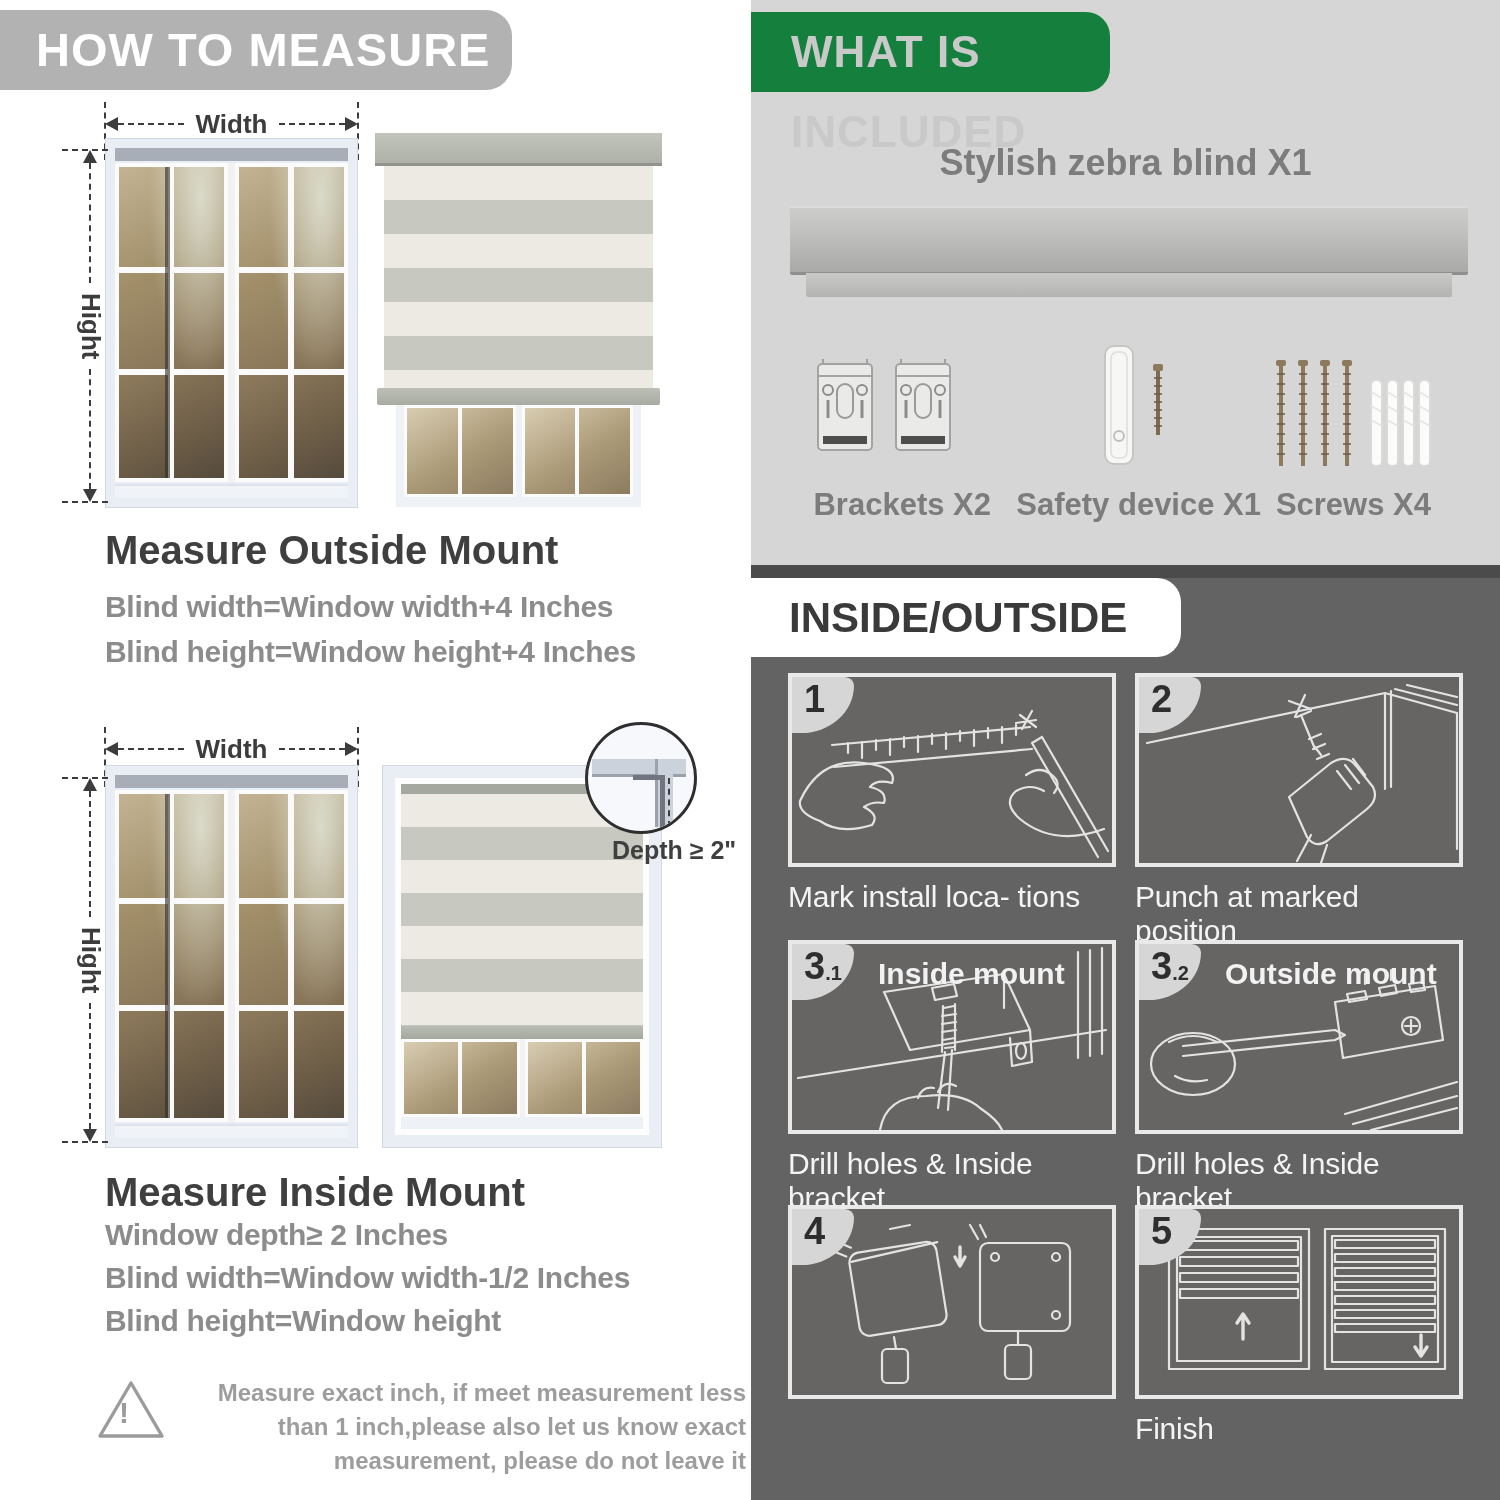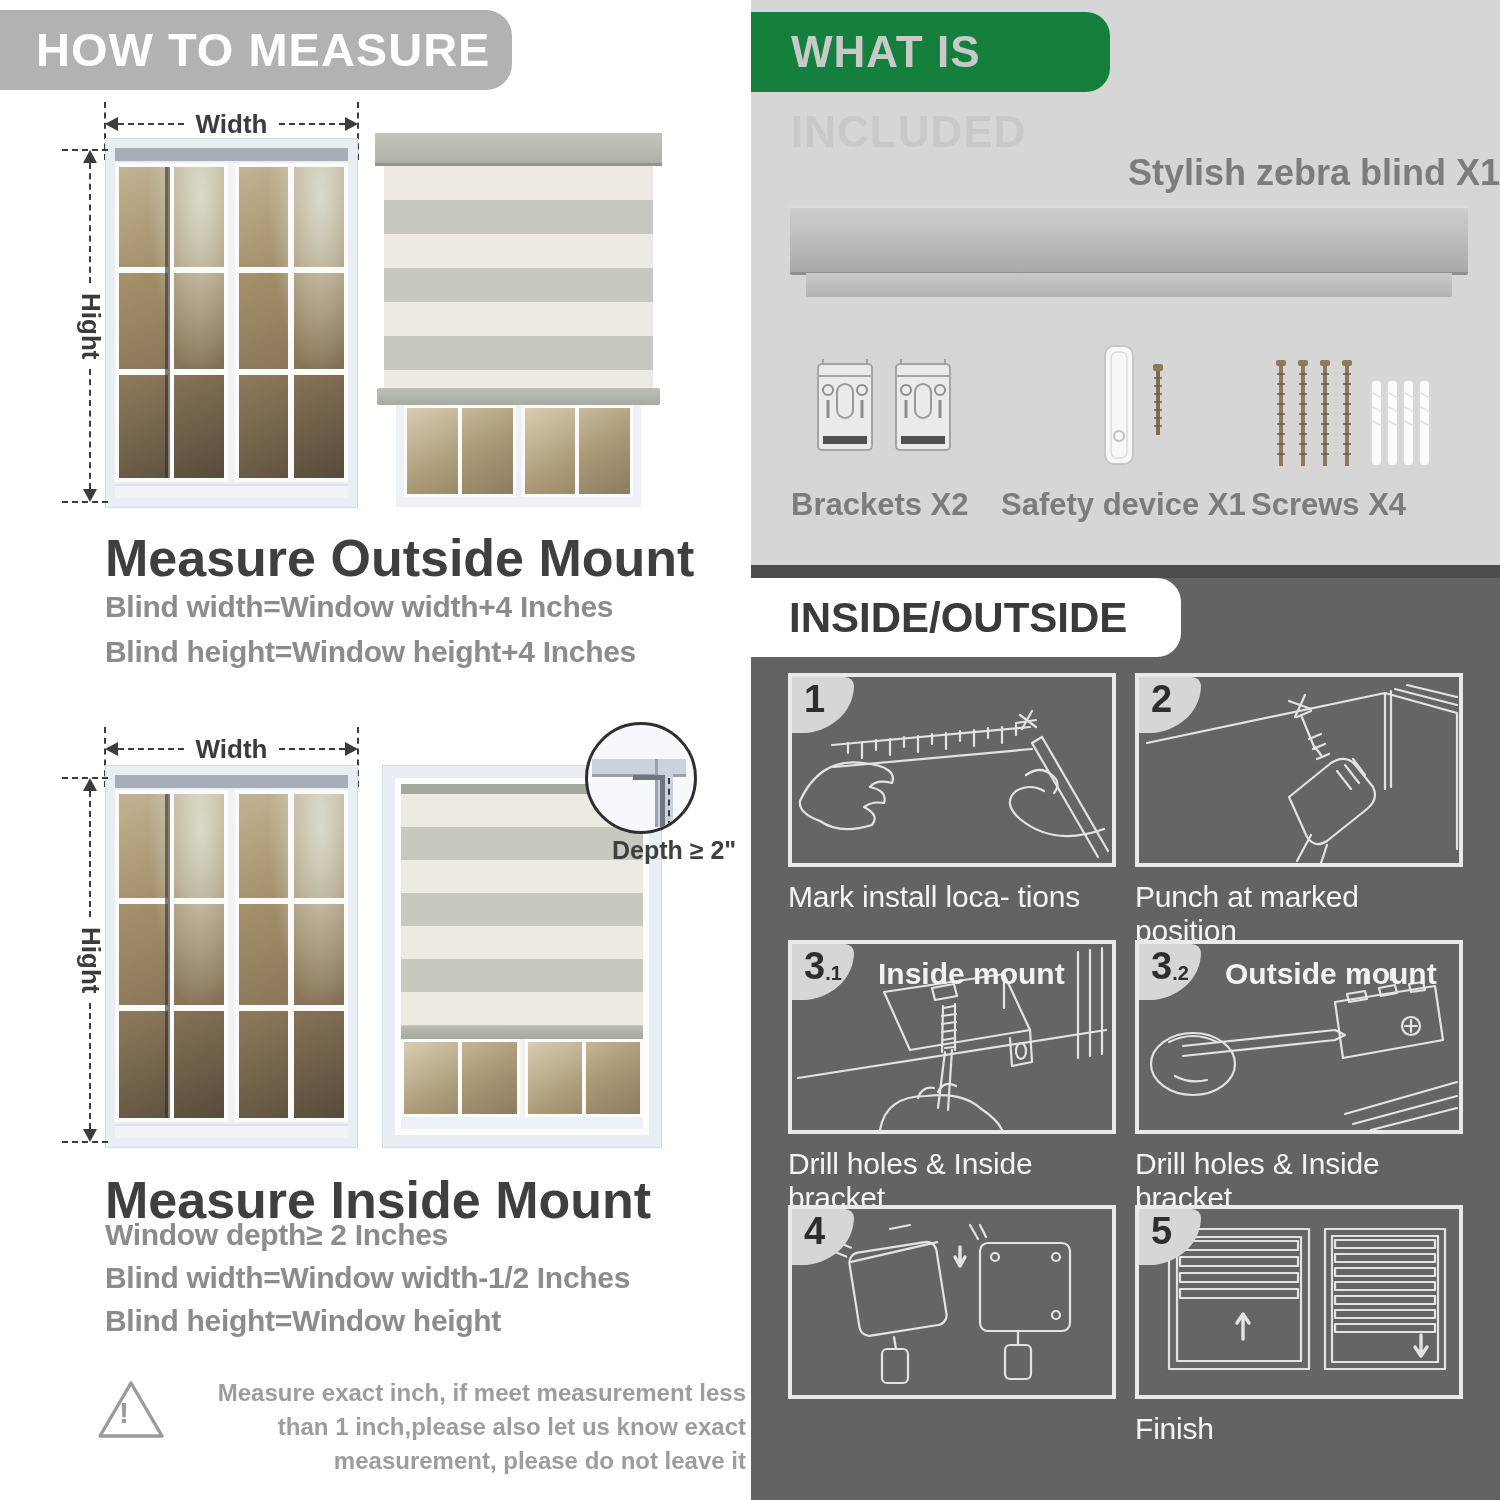--- a/index.html
+++ b/index.html
@@ -12,21 +12,21 @@
             color:#fff;font-size:47px;font-weight:bold;line-height:80px;padding-left:36px;box-sizing:border-box;letter-spacing:1px;}
   .panel-light{left:751px;top:0;width:749px;height:565px;background:#d6d6d6;}
   .hdr-included{left:0;top:12px;width:359px;height:80px;background:#15803d;border-radius:0 24px 24px 0;
             color:#c9c9c9;font-size:44px;font-weight:bold;line-height:80px;padding-left:40px;box-sizing:border-box;letter-spacing:1px;}
   .dark-strip{left:751px;top:565px;width:749px;height:13px;background:#4b4b4b;}
   .panel-dark{left:751px;top:578px;width:749px;height:922px;background:#636363;}
   .hdr-mount{left:0;top:0;width:430px;height:79px;background:#fff;border-radius:0 24px 24px 0;
             color:#3a3a3a;font-size:42px;font-weight:bold;line-height:79px;padding-left:38px;box-sizing:border-box;}
 
   
-  .h-sec{color:#3f3f3f;font-size:52px;font-weight:bold;}
+  .h-sec{color:#3f3f3f;font-size:40px;font-weight:bold;}
   .p-formula{color:#8c8c8c;font-size:30px;font-weight:bold;letter-spacing:-.3px;}
   .note-text{color:#9d9d9d;font-size:24px;font-weight:bold;line-height:1.42;white-space:pre-line;width:560px;text-align:right;}
   .depth-lbl{color:#3f3f3f;font-size:25px;font-weight:bold;}
 
   
   .harrow{display:flex;align-items:center;color:#3c3c3c;font-size:26px;font-weight:bold;height:24px;}
   .harrow .dash{flex:1;border-top:2px dashed #3c3c3c;height:0;}
   .harrow .lbl{padding:0 12px;}
   .tri-l{width:0;height:0;border-top:7px solid transparent;border-bottom:7px solid transparent;border-right:13px solid #3c3c3c;}
   .tri-r{width:0;height:0;border-top:7px solid transparent;border-bottom:7px solid transparent;border-left:13px solid #3c3c3c;}
@@ -74,21 +74,21 @@
   .mag-l{position:absolute;right:27%;top:47%;width:26%;height:48%;border-top:5px solid #6f7680;border-right:5px solid #6f7680;}
   .mag-dash{position:absolute;right:23%;top:50%;bottom:4%;border-left:2px dashed #3c3c3c;}
 
   
   .warn-glyph{position:absolute;left:23px;top:18px;color:#9b9b9b;font-size:30px;font-weight:bold;}
 
   
   .blind-label{color:#7c7c7c;font-size:36px;font-weight:bold;text-align:center;width:100%;}
   .rail-main{background:linear-gradient(180deg,#cdcdcb 0%,#bebebc 45%,#a9a9a7 100%);border-top:2px solid #dcdcda;border-bottom:3px solid #8f8f8d;border-radius:2px;}
   .rail-lip{background:linear-gradient(180deg,#c9c9c7,#b3b3b1);border-radius:0 0 2px 2px;}
-  .item-label{color:#7c7c7c;font-size:31px;font-weight:bold;text-align:left;}
+  .item-label{color:#7c7c7c;font-size:31px;font-weight:bold;text-align:right;}
   .icon-row{display:flex;gap:14px;align-items:flex-end;}
 
   
   .step{position:absolute;width:328px;}
   .frame{position:relative;height:194px;border:4px solid #e9e9e9;background:#666564;box-sizing:border-box;overflow:hidden;}
   .badge{position:absolute;top:0;left:0;width:62px;height:56px;background:#d6d6d6;border-radius:0 18% 100% 0;
          color:#2e2e2e;display:flex;align-items:flex-start;padding:3px 0 0 12px;box-sizing:border-box;}
   .badge .n{font-size:38px;font-weight:bold;line-height:1;}
   .badge .s{font-size:20px;font-weight:bold;margin-top:15px;}
   .frame-title{position:absolute;left:86px;top:13px;color:#f2f2f2;font-size:30px;font-weight:bold;}
@@ -212,21 +212,21 @@
       <path d="M35,5 L66,58 L4,58 Z" fill="none" stroke="#9b9b9b" stroke-width="3.4" stroke-linejoin="round"></path>
     </svg>
     <span class="warn-glyph">!</span>
   </div>
   <div class="abs note-text" style="left:186px;top:1376px;">Measure exact inch, if meet measurement less
 than 1 inch,please also let us know exact
 measurement, please do not leave it</div>
 
   <div class="abs panel-light">
     <div class="abs hdr-included">WHAT IS INCLUDED</div>
-    <div class="abs blind-label" style="top:152px;text-align:right;">Stylish zebra blind X1</div>
+    <div class="abs blind-label" style="top:142px;">Stylish zebra blind X1</div>
 
     <div class="abs rail-main" style="left:39px;top:206px;width:678px;height:64px;"></div>
     <div class="abs rail-lip" style="left:55px;top:273px;width:646px;height:24px;"></div>
 
     <div class="abs icon-row" style="left:62px;top:356px;">
       <svg width="64" height="104" viewBox="0 0 64 104">
         <rect x="5" y="8" width="54" height="86" rx="4" fill="#eaeae8" stroke="#a3a3a1" stroke-width="2"></rect>
         <path d="M10,8 l0,-5 M54,8 l0,-5 M5,20 l54,0" fill="none" stroke="#a3a3a1" stroke-width="2"></path>
         <rect x="24" y="28" width="16" height="34" rx="8" fill="none" stroke="#9a9a98" stroke-width="2"></rect>
         <circle cx="15" cy="34" r="5" fill="none" stroke="#8d8d8b" stroke-width="2"></circle>

